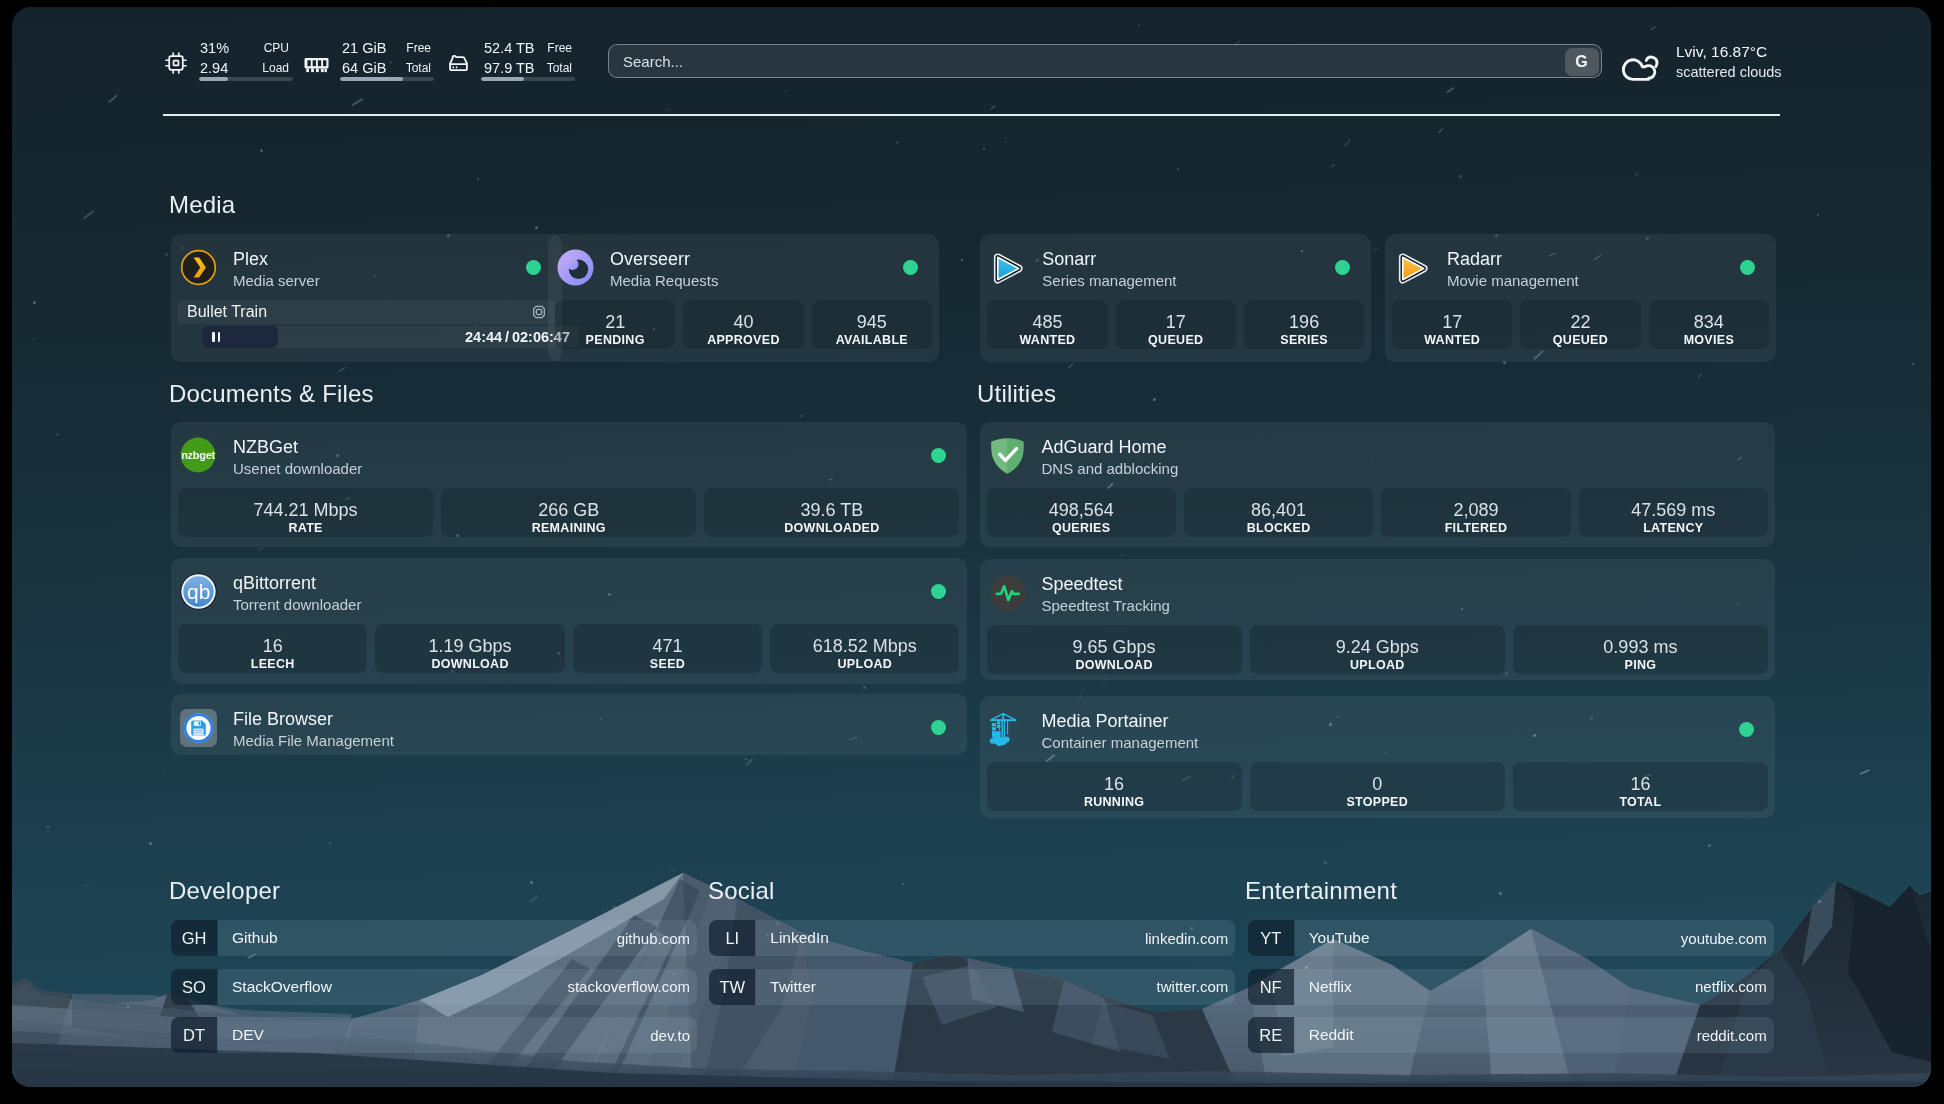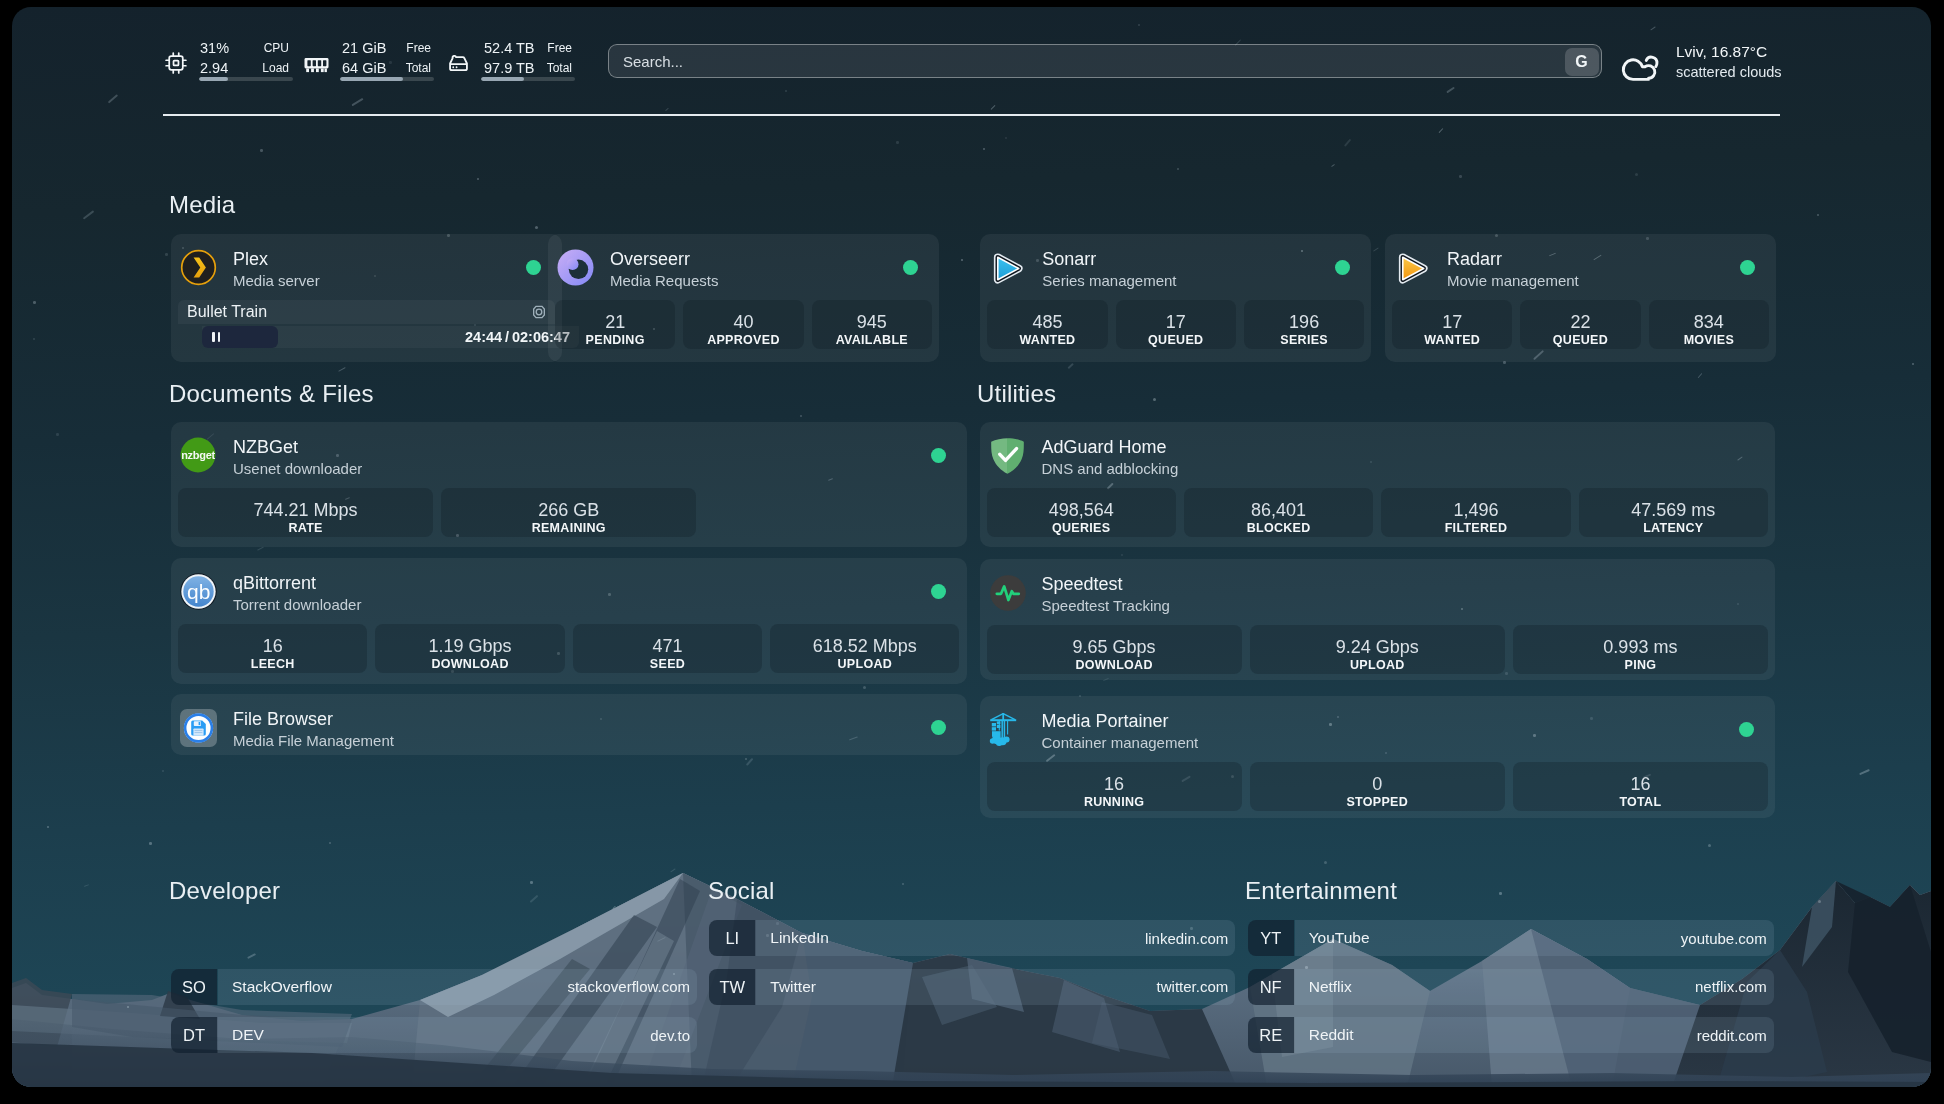--- a/index.html
+++ b/index.html
@@ -393,20 +393,24 @@
 <div class="dot"></div>
       <div class="srow">
         <div class="sbox" style="left:7.0px;width:255.2px">
           <div class="snum">744.21 Mbps</div>
           <div class="slab">RATE</div>
         </div>
 <div class="sbox" style="left:270.2px;width:255.2px">
           <div class="snum">266 GB</div>
           <div class="slab">REMAINING</div>
         </div>
+<div class="sbox" style="left:533.3px;width:255.2px">
+          <div class="snum">39.6 TB</div>
+          <div class="slab">DOWNLOADED</div>
+        </div>
       </div>
 </div>
 <div class="card" style="left:967.5px;top:415px;width:795.5px;height:125px">
 <div class="logo"><svg width="37" height="38" viewBox="0 0 37 38">
           <defs>
             <linearGradient id="adg" x1="0" y1="0" x2="1" y2="0">
               <stop offset="0" stop-color="#74b981"></stop>
               <stop offset="0.5" stop-color="#74b981"></stop>
               <stop offset="0.5" stop-color="#60af70"></stop>
               <stop offset="1" stop-color="#60af70"></stop>
@@ -420,21 +424,21 @@
 <div class="srow">
         <div class="sbox" style="left:7.0px;width:189.4px">
           <div class="snum">498,564</div>
           <div class="slab">QUERIES</div>
         </div>
 <div class="sbox" style="left:204.4px;width:189.4px">
           <div class="snum">86,401</div>
           <div class="slab">BLOCKED</div>
         </div>
 <div class="sbox" style="left:401.8px;width:189.4px">
-          <div class="snum">1,496</div>
+          <div class="snum">2,089</div>
           <div class="slab">FILTERED</div>
         </div>
 <div class="sbox" style="left:599.1px;width:189.4px">
           <div class="snum">47.569 ms</div>
           <div class="slab">LATENCY</div>
         </div>
       </div>
 </div>
 <div class="card" style="left:159px;top:551px;width:795.5px;height:126px">
 <div class="logo"><svg width="37" height="37" viewBox="0 0 37 37">
@@ -548,20 +552,27 @@
 <div class="sbox" style="left:533.3px;width:255.2px">
           <div class="snum">16</div>
           <div class="slab">TOTAL</div>
         </div>
       </div>
 </div>
 
 <div class="h2" style="left:157px;top:870px">Developer</div>
 <div class="h2" style="left:696px;top:870px">Social</div>
 <div class="h2" style="left:1233px;top:870px">Entertainment</div>
+<div class="bk" style="left:159px;top:913px;width:526px">
+      <div class="bka">GH</div>
+      <div class="bkb">
+        <span class="bkn">Github</span>
+        <span class="bku">github.com</span>
+      </div>
+    </div>
 <div class="bk" style="left:159px;top:961.5px;width:526px">
       <div class="bka">SO</div>
       <div class="bkb">
         <span class="bkn">StackOverflow</span>
         <span class="bku">stackoverflow.com</span>
       </div>
     </div>
 <div class="bk" style="left:159px;top:1010px;width:526px">
       <div class="bka">DT</div>
       <div class="bkb">

